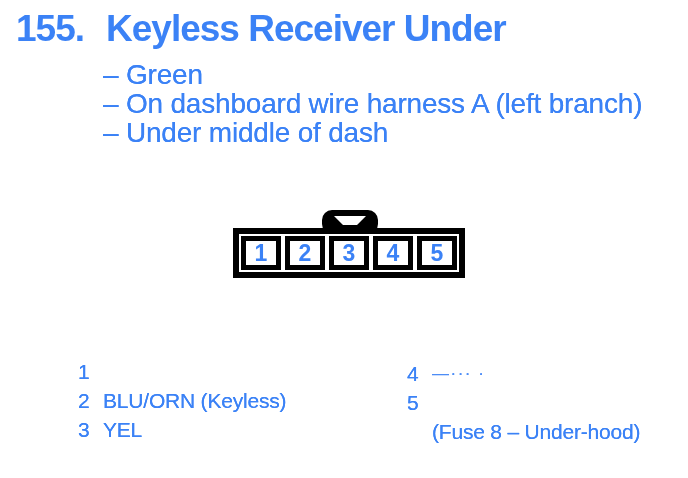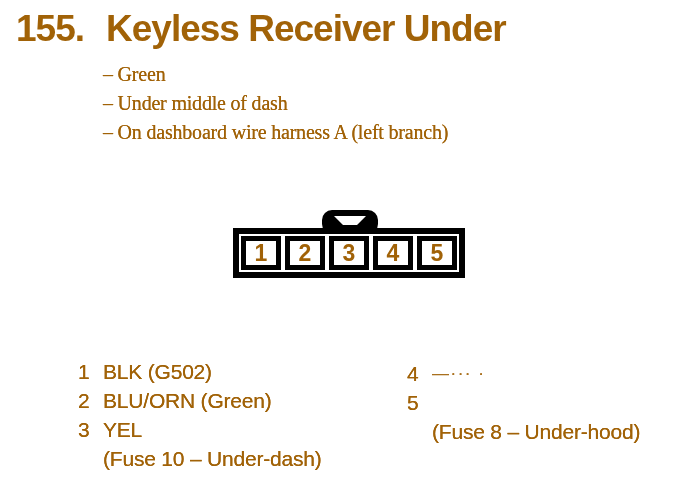--- a/index.html
+++ b/index.html
@@ -5,21 +5,21 @@
   html, body {
     margin: 0;
     padding: 0;
     background: #e8e8e8;
   }
   .page {
     position: relative;
     width: 688px;
     height: 478px;
     background: #ffffff;
-    color: #a16207;
+    color: #3b82f6;
     font-family: "Liberation Sans", sans-serif;
     overflow: hidden;
   }
 
   
   .title-row {
     position: absolute;
     left: 16px;
     top: 8px;
     display: flex;
@@ -30,26 +30,25 @@
     letter-spacing: -1px;
     line-height: 42px;
     white-space: nowrap;
   }
 
   
   .details {
     position: absolute;
     left: 103px;
     top: 60px;
-    font-size: 20px;
+    font-size: 28px;
     line-height: 29px;
     letter-spacing: -0.2px;
     text-shadow: 0 0 0.5px currentColor;
     white-space: nowrap;
-    font-family: Liberation Serif, serif;
   }
 
   
   .latch {
     position: absolute;
     left: 322px;
     top: 210px;
     width: 56px;
     height: 24px;
   }
@@ -110,53 +109,51 @@
 
 <div class="page">
 
   <div class="title-row">
     <span>155.</span>
     <span>Keyless Receiver Under</span>
   </div>
 
   <div class="details">
     <div>– Green</div>
+    <div>– On dashboard wire harness A (left branch)</div>
     <div>– Under middle of dash</div>
-    <div>– On dashboard wire harness A (left branch)</div>
   </div>
 
   <svg class="latch" viewBox="0 0 56 24" aria-hidden="true">
     <path d="M10 0 H46 A10 10 0 0 1 56 10 V14 A10 10 0 0 1 46 24 H10 A10 10 0 0 1 0 14 V10 A10 10 0 0 1 10 0 Z
              M12 6 H44 L35 15 H21 Z" fill="#000000" fill-rule="evenodd"></path>
   </svg>
 
   <div class="connector-box">
     <div class="pin-cell">1</div>
     <div class="pin-cell">2</div>
     <div class="pin-cell">3</div>
     <div class="pin-cell">4</div>
     <div class="pin-cell">5</div>
   </div>
 
   <div class="pin-col left">
     <div class="pin-row">
       <span class="pin-num">1</span>
-      <span class="pin-label">BLK (G502)</span>
     </div>
     <div class="pin-row">
       <span class="pin-num">2</span>
-      <span class="pin-label">BLU/ORN (Green)</span>
+      <span class="pin-label">BLU/ORN (Keyless)</span>
     </div>
     <div class="pin-row">
       <span class="pin-num">3</span>
       <span class="pin-label">YEL</span>
     </div>
     <div class="pin-row">
       <span class="pin-num"></span>
-      <span class="pin-label">(Fuse 10 – Under-dash)</span>
     </div>
   </div>
 
   <div class="pin-col right">
     <div class="pin-row">
       <span class="pin-num">4</span>
       <span class="pin-label dash-mark">—··· ·</span>
     </div>
     <div class="pin-row">
       <span class="pin-num">5</span>

